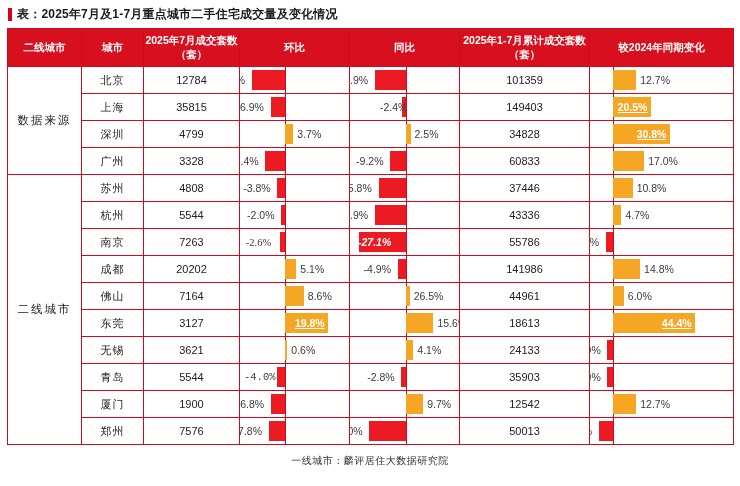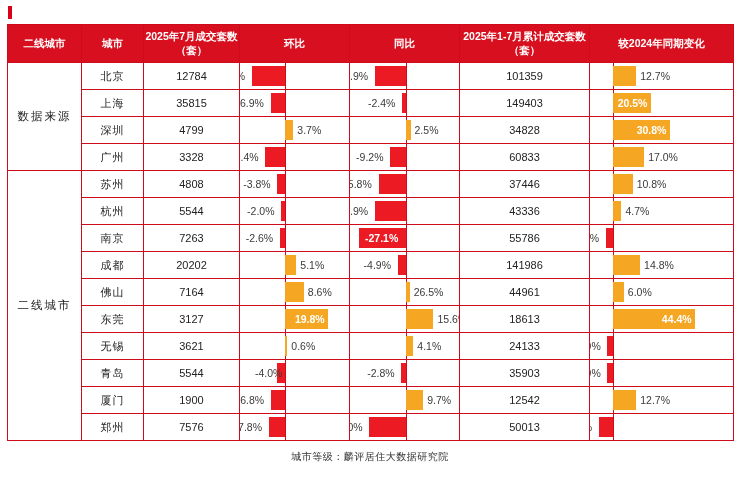--- a/index.html
+++ b/index.html
@@ -103,21 +103,21 @@
   .barlabel {
     position: absolute;
     top: 0; bottom: 0;
     display: flex;
     align-items: center;
     font-size: 10.5px;
     font-weight: bold;
     white-space: nowrap;
   }
   .lbl-inside-neg { color: #ffffff; }
-  .lbl-inside-pos { color: #ffffff; }
+  .lbl-inside-pos { color: #ffffff; text-decoration: underline; }
   .lbl-outside { color: #3b3b3b; font-weight: normal; }
 
   
   .source {
     text-align: center;
     font-size: 10px;
     color: #333;
     margin-top: 9px;
     letter-spacing: 0.5px;
   }
@@ -146,20 +146,21 @@
     background: #fff;
   }
 </style>
 </head>
 <body>
 
 <div id="page">
 
   <div class="title-row">
     <div class="title-bar"></div>
+    <div class="title-text">表：2025年7月及1-7月重点城市二手住宅成交量及变化情况</div>
   </div>
 
   <table class="main">
     <thead>
       <tr>
         <th class="c-grade">二线城市</th>
         <th class="c-city">城市</th>
         <th class="c-vol">2025年7月成交套数（套）</th>
         <th class="c-mom">环比</th>
         <th class="c-yoy">同比</th>
@@ -193,21 +194,21 @@
           <td class="city">上海</td>
           <td class="val">35815</td>
           <td class="barcell">
             <div class="zeroline" style="left: 45.36px;"></div>
             <div class="bar" style="left: 30.525px; width: 14.835px; background: rgb(236, 27, 35);"></div>
             <div class="barlabel lbl-outside" style="left: -3.475px;">-6.9%</div>
           </td>
           <td class="barcell">
             <div class="zeroline" style="left: 56.16px;"></div>
             <div class="bar" style="left: 51.96px; width: 4.2px; background: rgb(236, 27, 35);"></div>
-            <div class="barlabel lbl-outside" style="left: 18px;">-2.4%</div>
+            <div class="barlabel lbl-outside" style="left: 30px;">-2.4%</div>
           </td>
           <td class="val">149403</td>
           <td class="barcell">
             <div class="zeroline" style="left: 22.72px;"></div>
             <div class="bar" style="left: 22.72px; width: 37.925px; background: rgb(245, 166, 35);"></div>
             <div class="barlabel lbl-inside-pos" style="left: 27.645px;">20.5%</div>
           </td>
         </tr>
         <tr>
           <td class="city">深圳</td>
@@ -289,26 +290,26 @@
             <div class="bar" style="left: 22.72px; width: 8.695px; background: rgb(245, 166, 35);"></div>
             <div class="barlabel lbl-outside" style="left: 35.415px;">4.7%</div>
           </td>
         </tr>
         <tr>
           <td class="city">南京</td>
           <td class="val">7263</td>
           <td class="barcell">
             <div class="zeroline" style="left: 45.36px;"></div>
             <div class="bar" style="left: 39.77px; width: 5.59px; background: rgb(236, 27, 35);"></div>
-            <div class="barlabel lbl-outside" style="left: 5.77px;">-2.6%</div>
+            <div class="barlabel lbl-outside" style="left: 5.77px; font-family: Liberation Serif, serif;">-2.6%</div>
           </td>
           <td class="barcell">
             <div class="zeroline" style="left: 56.16px;"></div>
             <div class="bar" style="left: 8.735px; width: 47.425px; background: rgb(236, 27, 35);"></div>
-            <div class="barlabel lbl-inside-neg" style="left: 15px;">-27.1%</div>
+            <div class="barlabel lbl-inside-neg" style="left: 8px; font-style: italic;">-27.1%</div>
           </td>
           <td class="val">55786</td>
           <td class="barcell">
             <div class="zeroline" style="left: 22.72px;"></div>
             <div class="bar" style="left: 15.69px; width: 7.03px; background: rgb(236, 27, 35);"></div>
             <div class="barlabel lbl-outside" style="left: -18.31px;">-3.8%</div>
           </td>
         </tr>
         <tr>
           <td class="city">成都</td>
@@ -389,21 +390,21 @@
             <div class="bar" style="left: 17.355px; width: 5.365px; background: rgb(236, 27, 35);"></div>
             <div class="barlabel lbl-outside" style="left: -16.645px;">-2.9%</div>
           </td>
         </tr>
         <tr>
           <td class="city">青岛</td>
           <td class="val">5544</td>
           <td class="barcell">
             <div class="zeroline" style="left: 45.36px;"></div>
             <div class="bar" style="left: 36.76px; width: 8.6px; background: rgb(236, 27, 35);"></div>
-            <div class="barlabel lbl-outside" style="left: 15px;">-4.0%</div>
+            <div class="barlabel lbl-outside" style="left: 4px; font-family: Liberation Mono, monospace;">-4.0%</div>
           </td>
           <td class="barcell">
             <div class="zeroline" style="left: 56.16px;"></div>
             <div class="bar" style="left: 51.26px; width: 4.9px; background: rgb(236, 27, 35);"></div>
             <div class="barlabel lbl-outside" style="left: 17.26px;">-2.8%</div>
           </td>
           <td class="val">35903</td>
           <td class="barcell">
             <div class="zeroline" style="left: 22.72px;"></div>
             <div class="bar" style="left: 17.355px; width: 5.365px; background: rgb(236, 27, 35);"></div>
@@ -446,16 +447,16 @@
           <td class="val">50013</td>
           <td class="barcell">
             <div class="zeroline" style="left: 22.72px;"></div>
             <div class="bar" style="left: 8.66px; width: 14.06px; background: rgb(236, 27, 35);"></div>
             <div class="barlabel lbl-outside" style="left: -25.34px;">-7.6%</div>
           </td>
         </tr>
       </tbody>
   </table>
 
-  <div class="source">城市等级：麟评居住大数据研究院</div>
+  <div class="source">一线城市：麟评居住大数据研究院</div>
 
 
 </div>
 
 </body></html>

